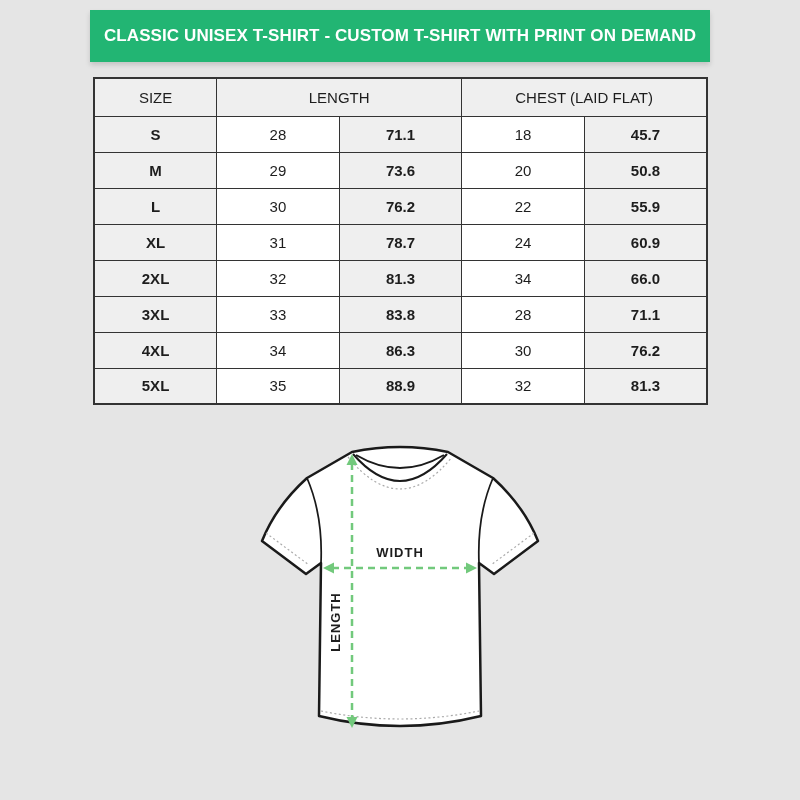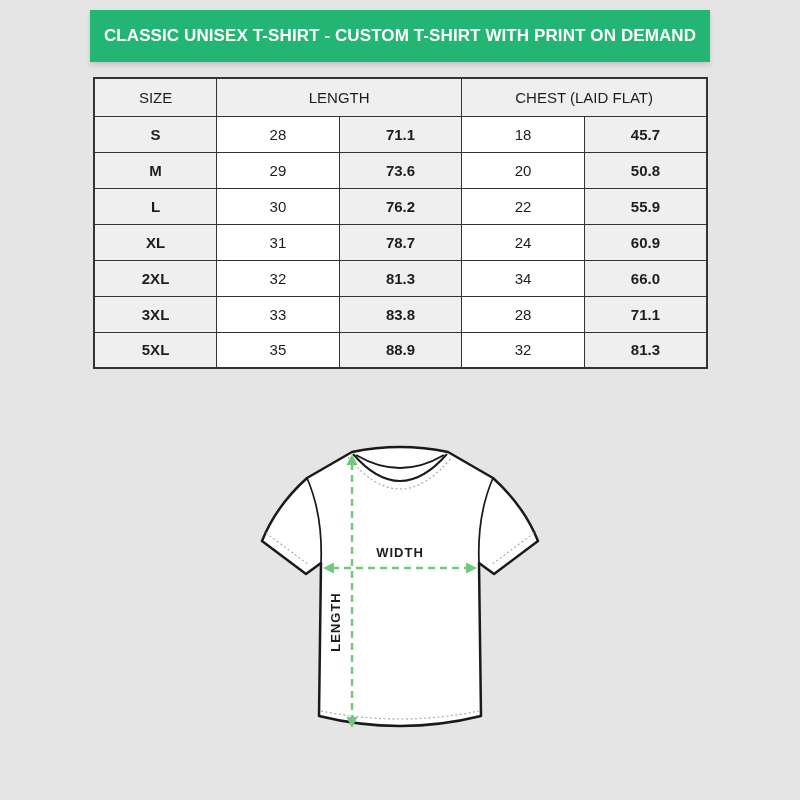--- a/index.html
+++ b/index.html
@@ -130,20 +130,27 @@
         <td class="val-cm">66.0</td>
       </tr>
       <tr>
         <th class="size-cell">3XL</th>
         <td class="val-in">33</td>
         <td class="val-cm">83.8</td>
         <td class="val-in">28</td>
         <td class="val-cm">71.1</td>
       </tr>
       <tr>
+        <th class="size-cell">4XL</th>
+        <td class="val-in">34</td>
+        <td class="val-cm">86.3</td>
+        <td class="val-in">30</td>
+        <td class="val-cm">76.2</td>
+      </tr>
+      <tr>
         <th class="size-cell">5XL</th>
         <td class="val-in">35</td>
         <td class="val-cm">88.9</td>
         <td class="val-in">32</td>
         <td class="val-cm">81.3</td>
       </tr>
     </tbody>
   </table>
 
   <svg class="diagram" viewBox="240 430 320 320">

